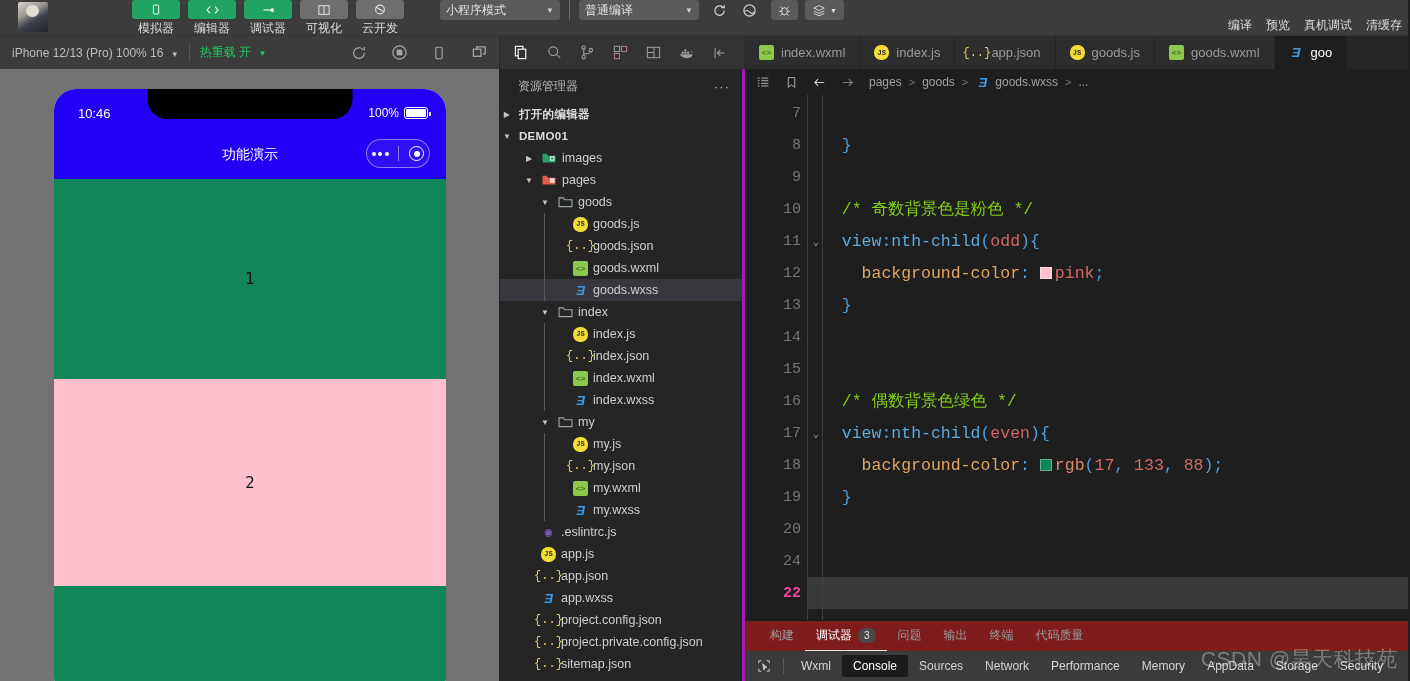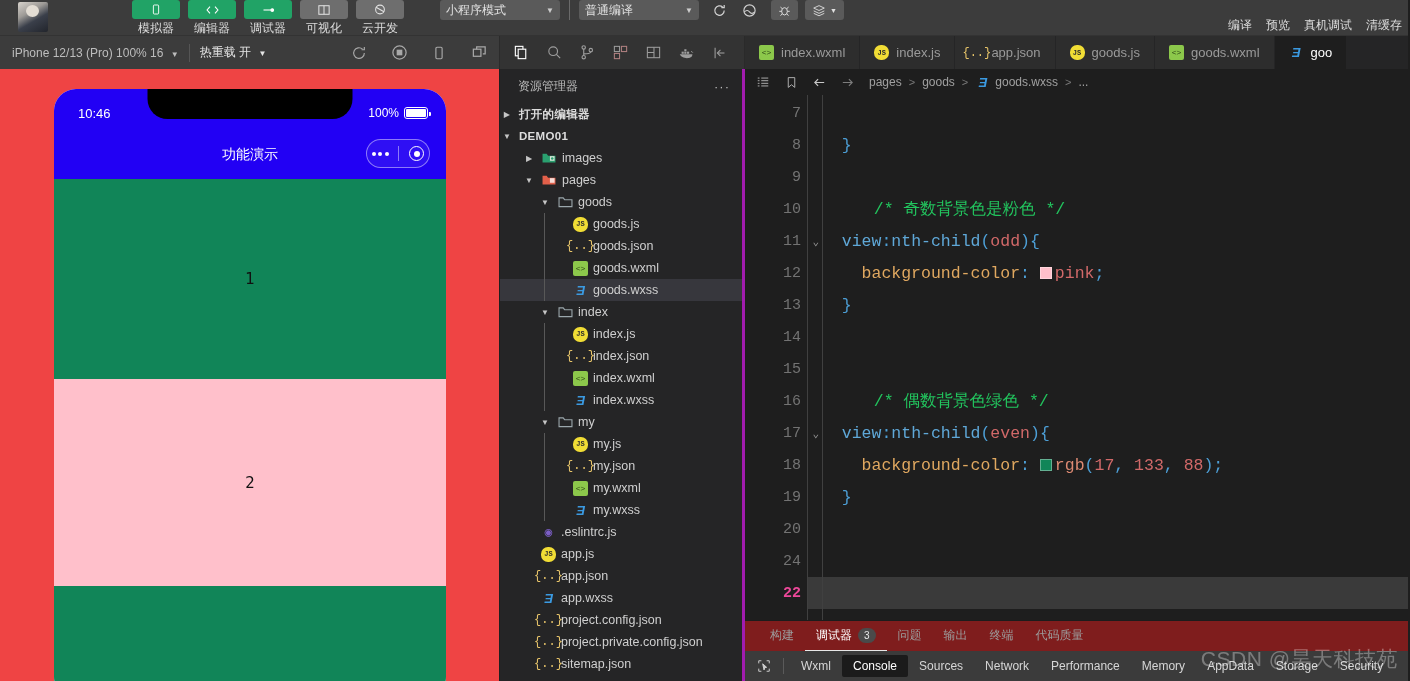--- a/index.html
+++ b/index.html
@@ -60,21 +60,21 @@
   
   .row2 { height: 33px; display: flex; flex: 0 0 33px; }
   .row2-left {
     width: 500px; background: #3c3c3c; display: flex; align-items: center;
     border-right: 1px solid #2b2b2b;
   }
   .dev-select {
     font-size: 12px; color: #bdbdbd; padding: 0 10px 0 12px; cursor: pointer; white-space: nowrap;
   }
   .dev-sep { width: 1px; height: 18px; background: #555; }
-  .hot-reload { font-size: 12px; color: #e5e5e5; padding: 0 10px; cursor: pointer; white-space: nowrap; }
+  .hot-reload { font-size: 12px; color: #22c55e; padding: 0 10px; cursor: pointer; white-space: nowrap; }
   .sim-icons { display: flex; margin-left: auto; }
   .sim-icon {
     width: 40px; height: 33px; display: flex; align-items: center; justify-content: center;
     cursor: pointer; color: #a8a8a8;
   }
 
   .row2-right { flex: 1; display: flex; background: #252526; }
   .activity-bar {
     width: 245px; background: #333333; display: flex; align-items: center; gap: 0;
     border-right: 1px solid #2a2a2a;
@@ -102,21 +102,21 @@
              position: relative; }
   .fi.wxss { color: #3b9ae1; font-weight: bold; font-size: 13px;
              font-family: "Liberation Sans", sans-serif; font-style: italic; }
   .fi.eslint { color: #7c5ec7; font-size: 13px; }
 
   
   .main { flex: 1; display: flex; min-height: 0; }
 
   
   .sim-pane {
-    width: 500px; background: #ef4444; position: relative; flex: 0 0 500px;
+    width: 500px; background: #737373; position: relative; flex: 0 0 500px;
     border-right: 1px solid #1f1f1f;
   }
   .phone {
     position: absolute; left: 54px; top: 20px; width: 392px; height: 610px;
     border-radius: 22px; overflow: hidden; background: #ffffff;
   }
   .phone-status {
     height: 90px; background: #2200f4; position: relative;
   }
   .notch {
@@ -193,21 +193,21 @@
   }
   .gline.cur { color: #ec4899; font-weight: bold; }
   .fold { position: absolute; right: -12px; color: #9a9a9a; font-size: 11px; }
   .codecol { flex: 1; padding-top: 2px; position: relative; border-left: 1px solid #404040; min-width: 0; }
   .cline {
     height: 32px; display: flex; align-items: center; padding-left: 14px;
     font-family: "Liberation Mono", "DejaVu Sans Mono", monospace; font-size: 16.5px;
     white-space: pre; color: #d4d4d4;
   }
   .cline.active { background: #3a3a3a; }
-  .t-comment { color: #22c55e; margin-left: 32px; }
+  .t-comment { color: #84cc16; }
   .t-sel { color: #5fa8d8; }
   .t-fn { color: #dd8a73; }
   .t-prop { color: #e0a860; }
   .t-punc { color: #4d9fd6; }
   .t-val { color: #d16969; }
   .t-num { color: #d16969; }
   .t-paren { color: #4d9fd6; }
   .sw { display: inline-block; width: 12px; height: 12px; vertical-align: -1px;
         border: 1px solid rgba(255,255,255,.35); margin-right: 3px; }
   .indent-g { position: absolute; left: 14px; top: 0; bottom: 0; width: 1px; background: #404040; }

